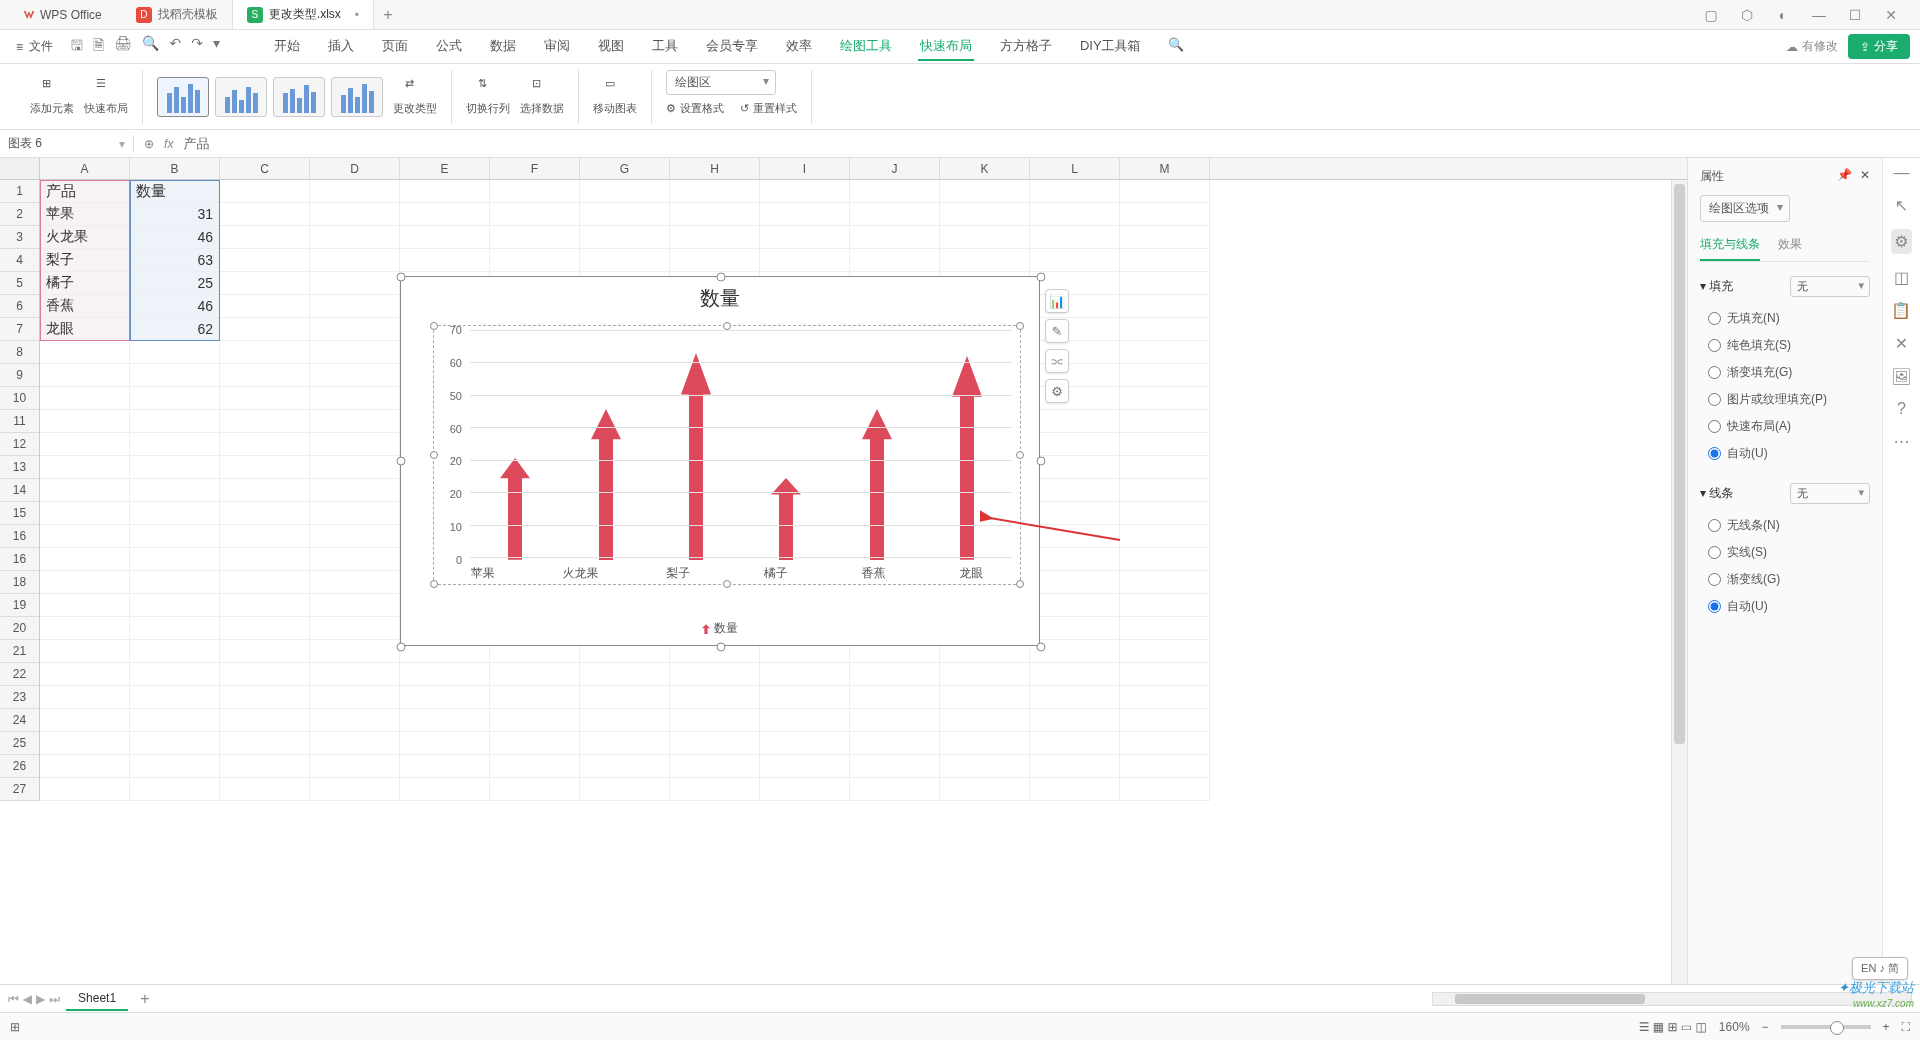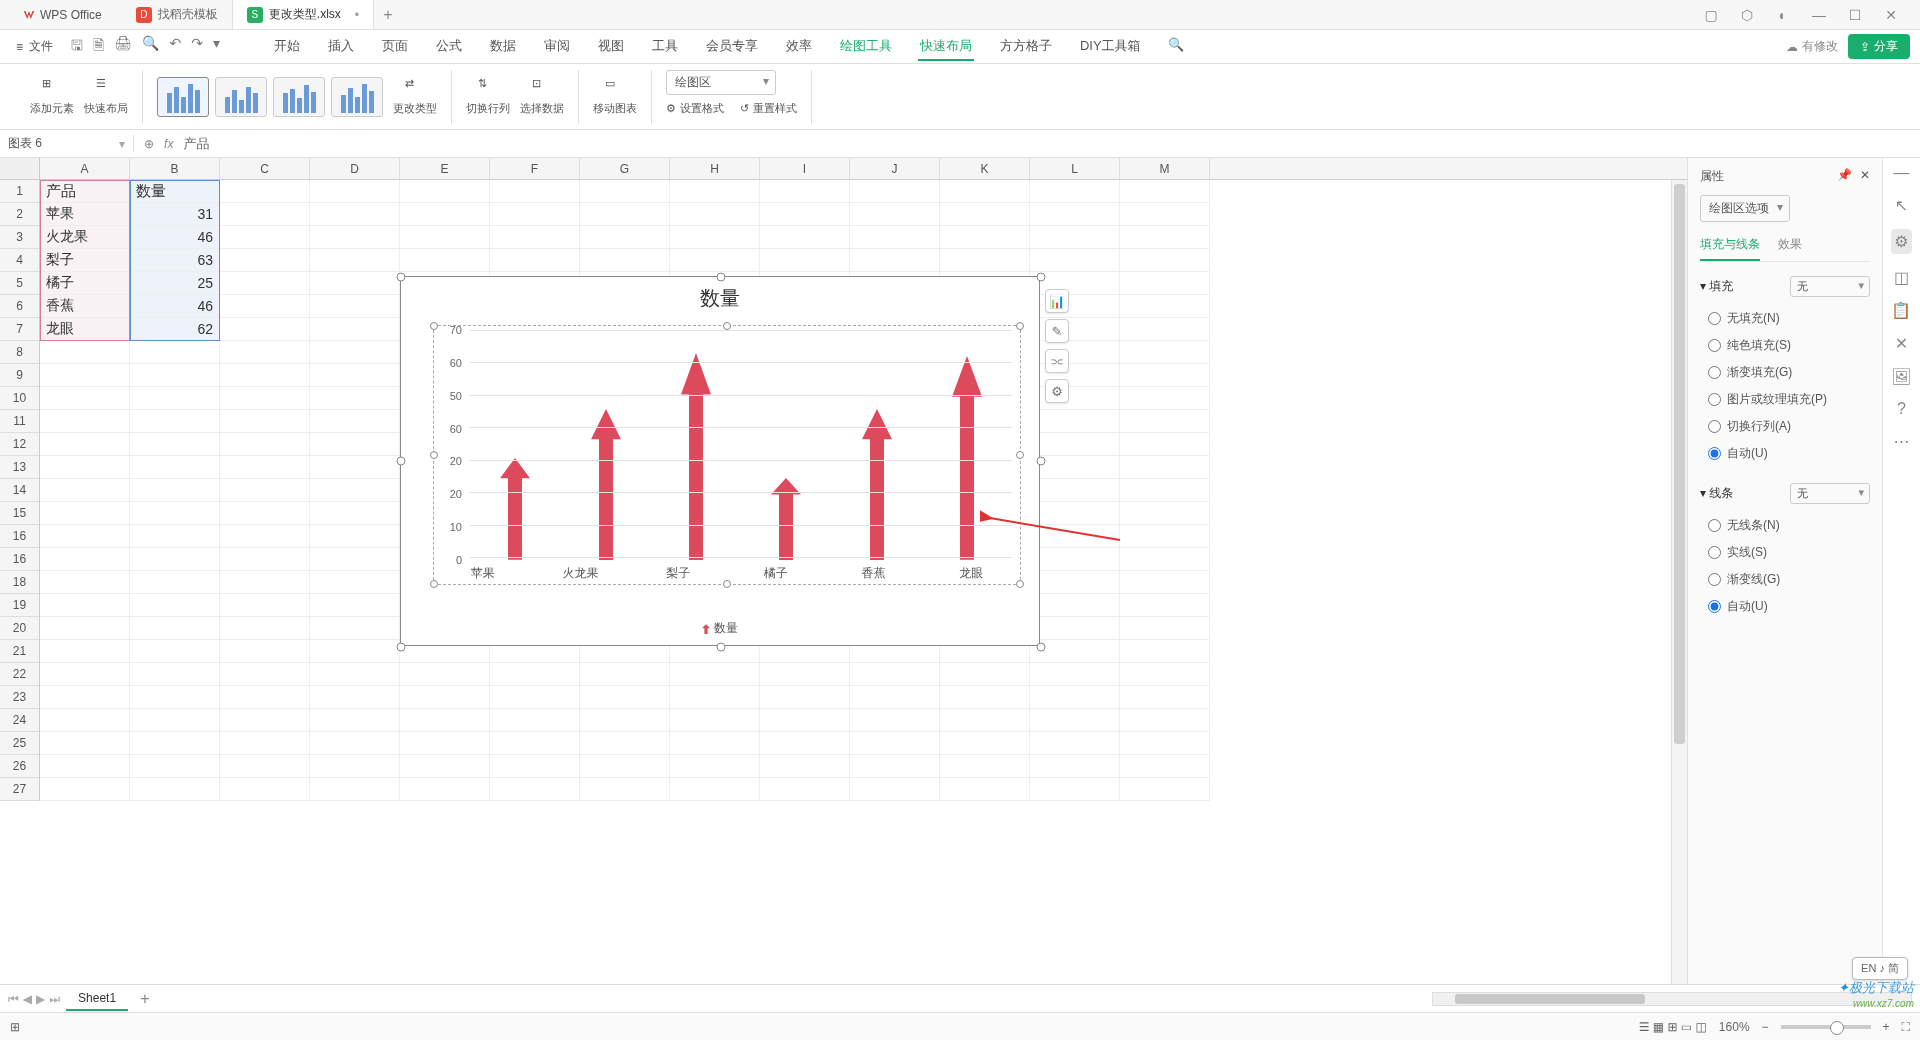--- a/index.html
+++ b/index.html
@@ -823,21 +823,21 @@
           <label class="prop-radio">
             <input type="radio" name="ps0" style="">
             <span>渐变填充(G)</span>
           </label>
           <label class="prop-radio">
             <input type="radio" name="ps0" style="">
             <span>图片或纹理填充(P)</span>
           </label>
           <label class="prop-radio">
             <input type="radio" name="ps0" style="">
-            <span>切换行列(A)</span>
+            <span>快速布局(A)</span>
           </label>
           <label class="prop-radio">
             <input type="radio" name="ps0" checked="" style="">
             <span>自动(U)</span>
           </label>
         </div>
         <div class="prop-sec">
           <div class="prop-sec-h">
             <span>▾ 线条</span>
             <span class="prop-sel">无</span>

